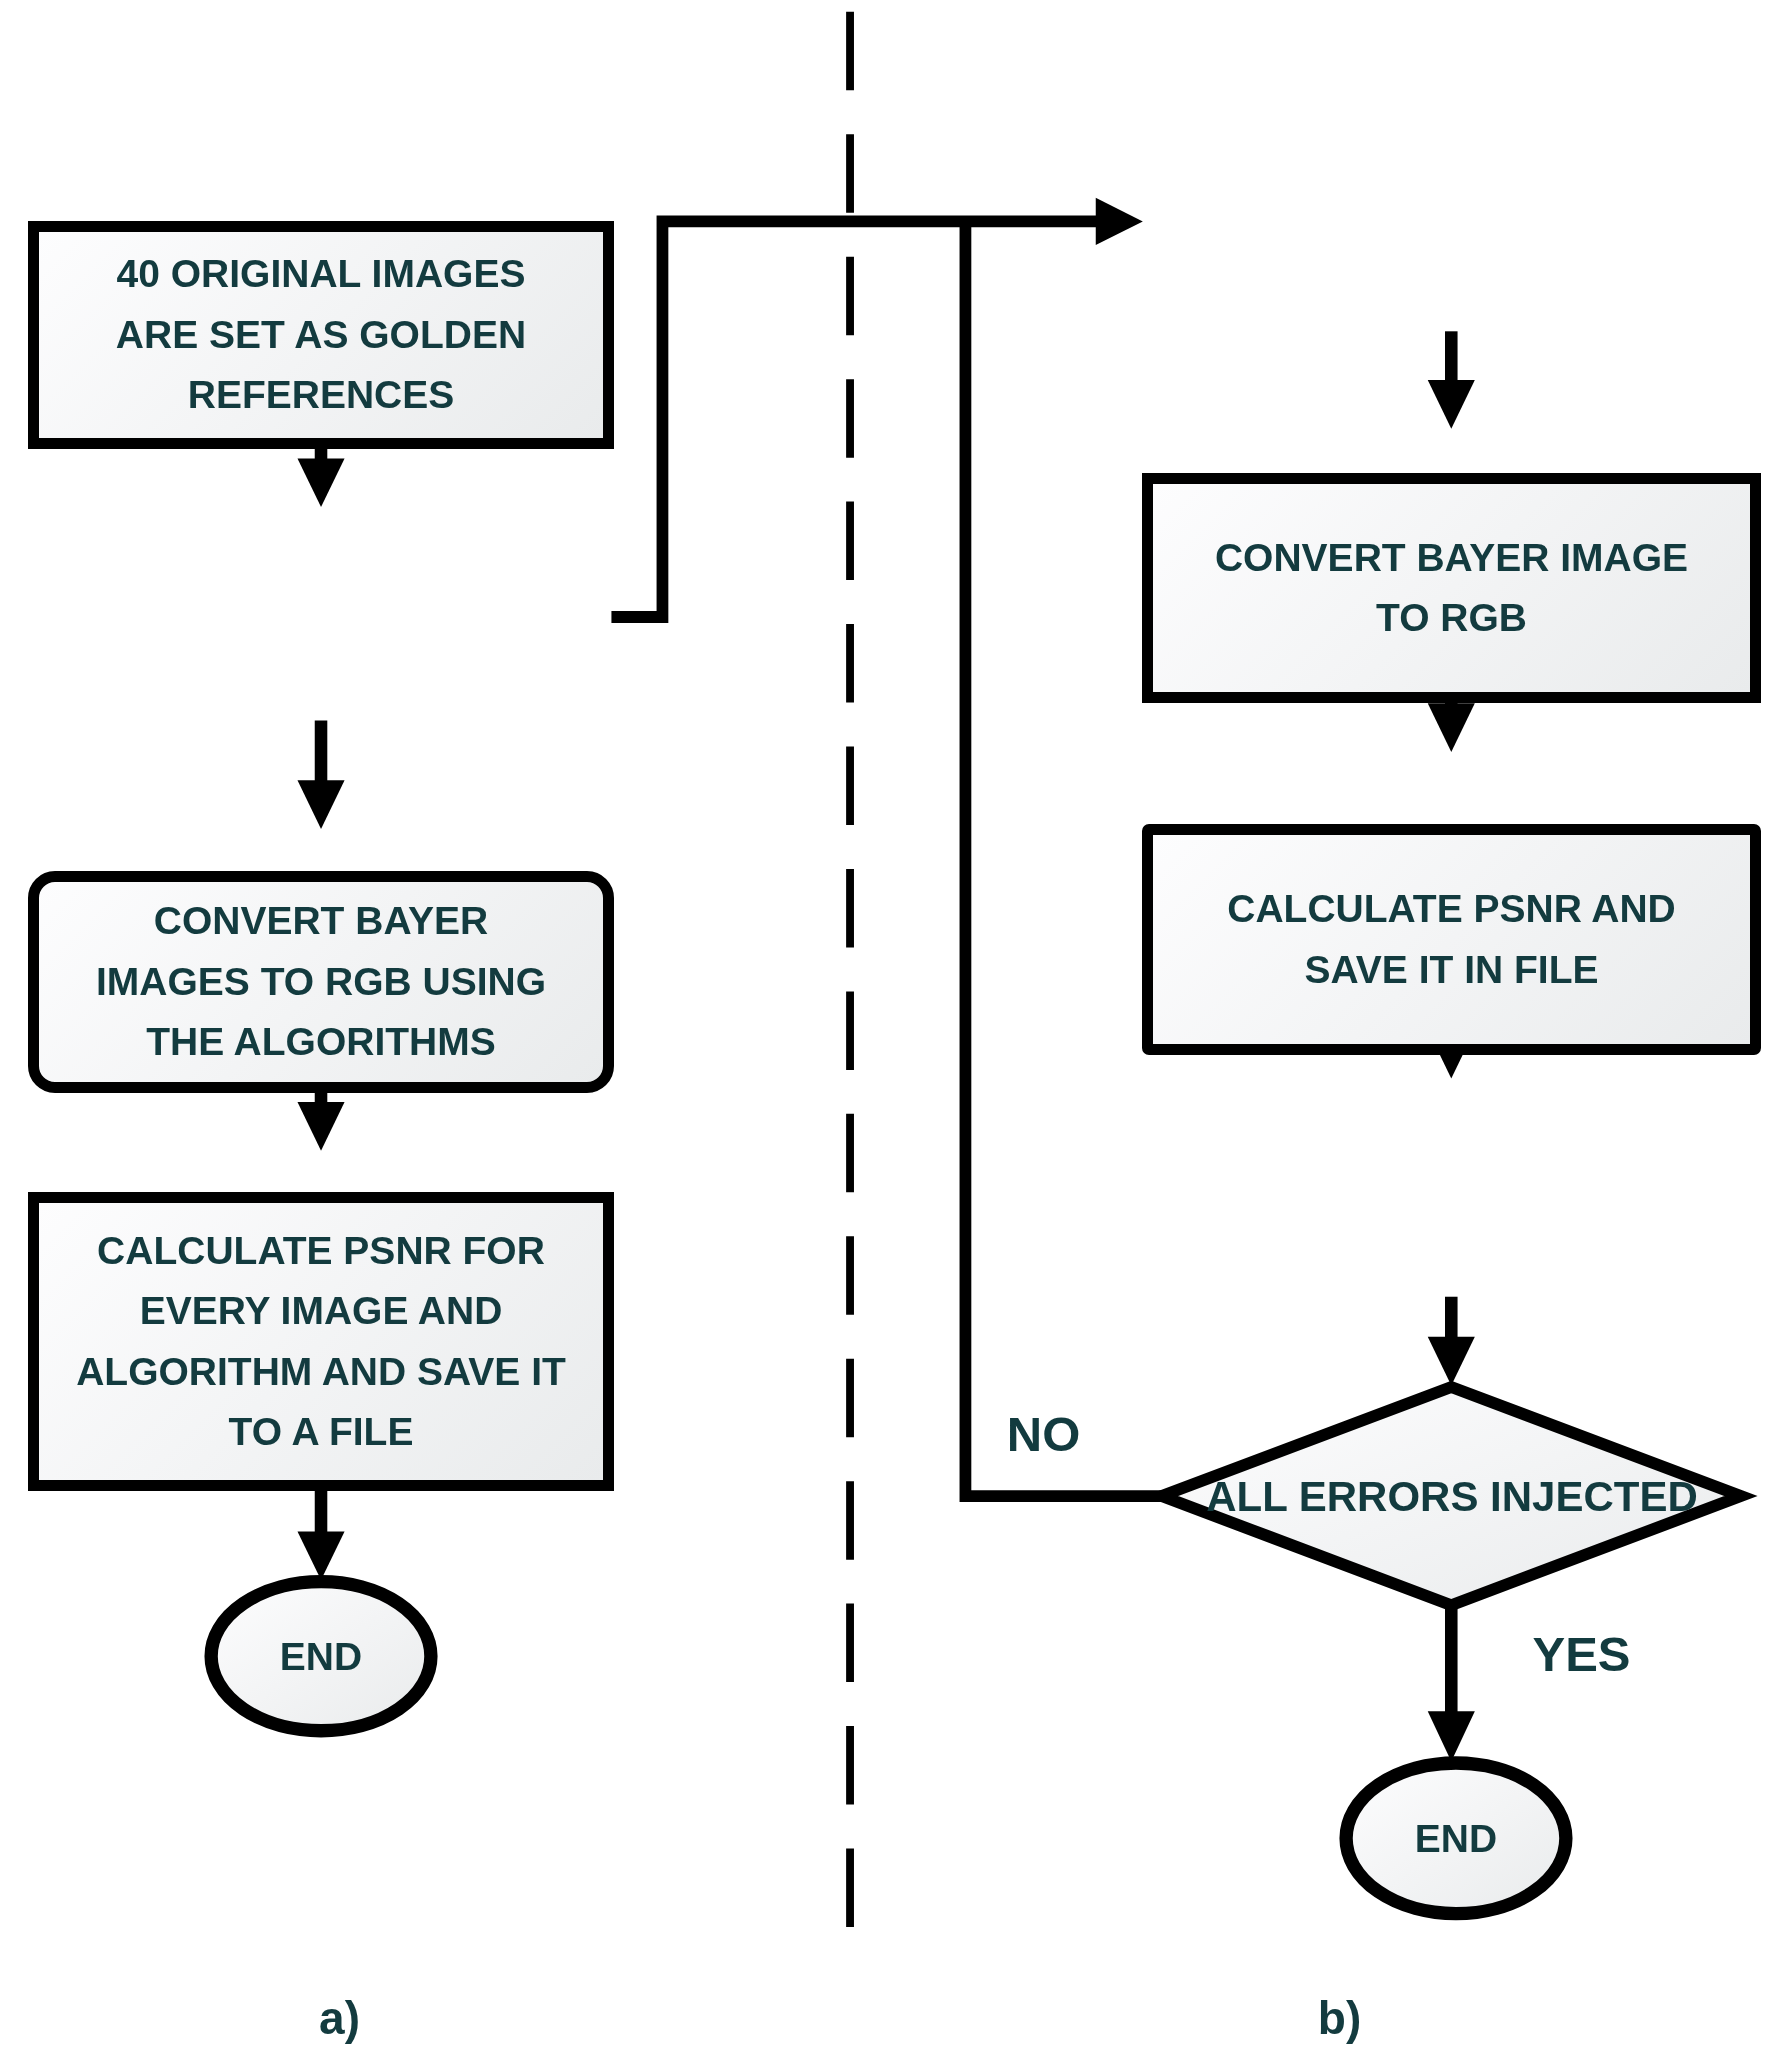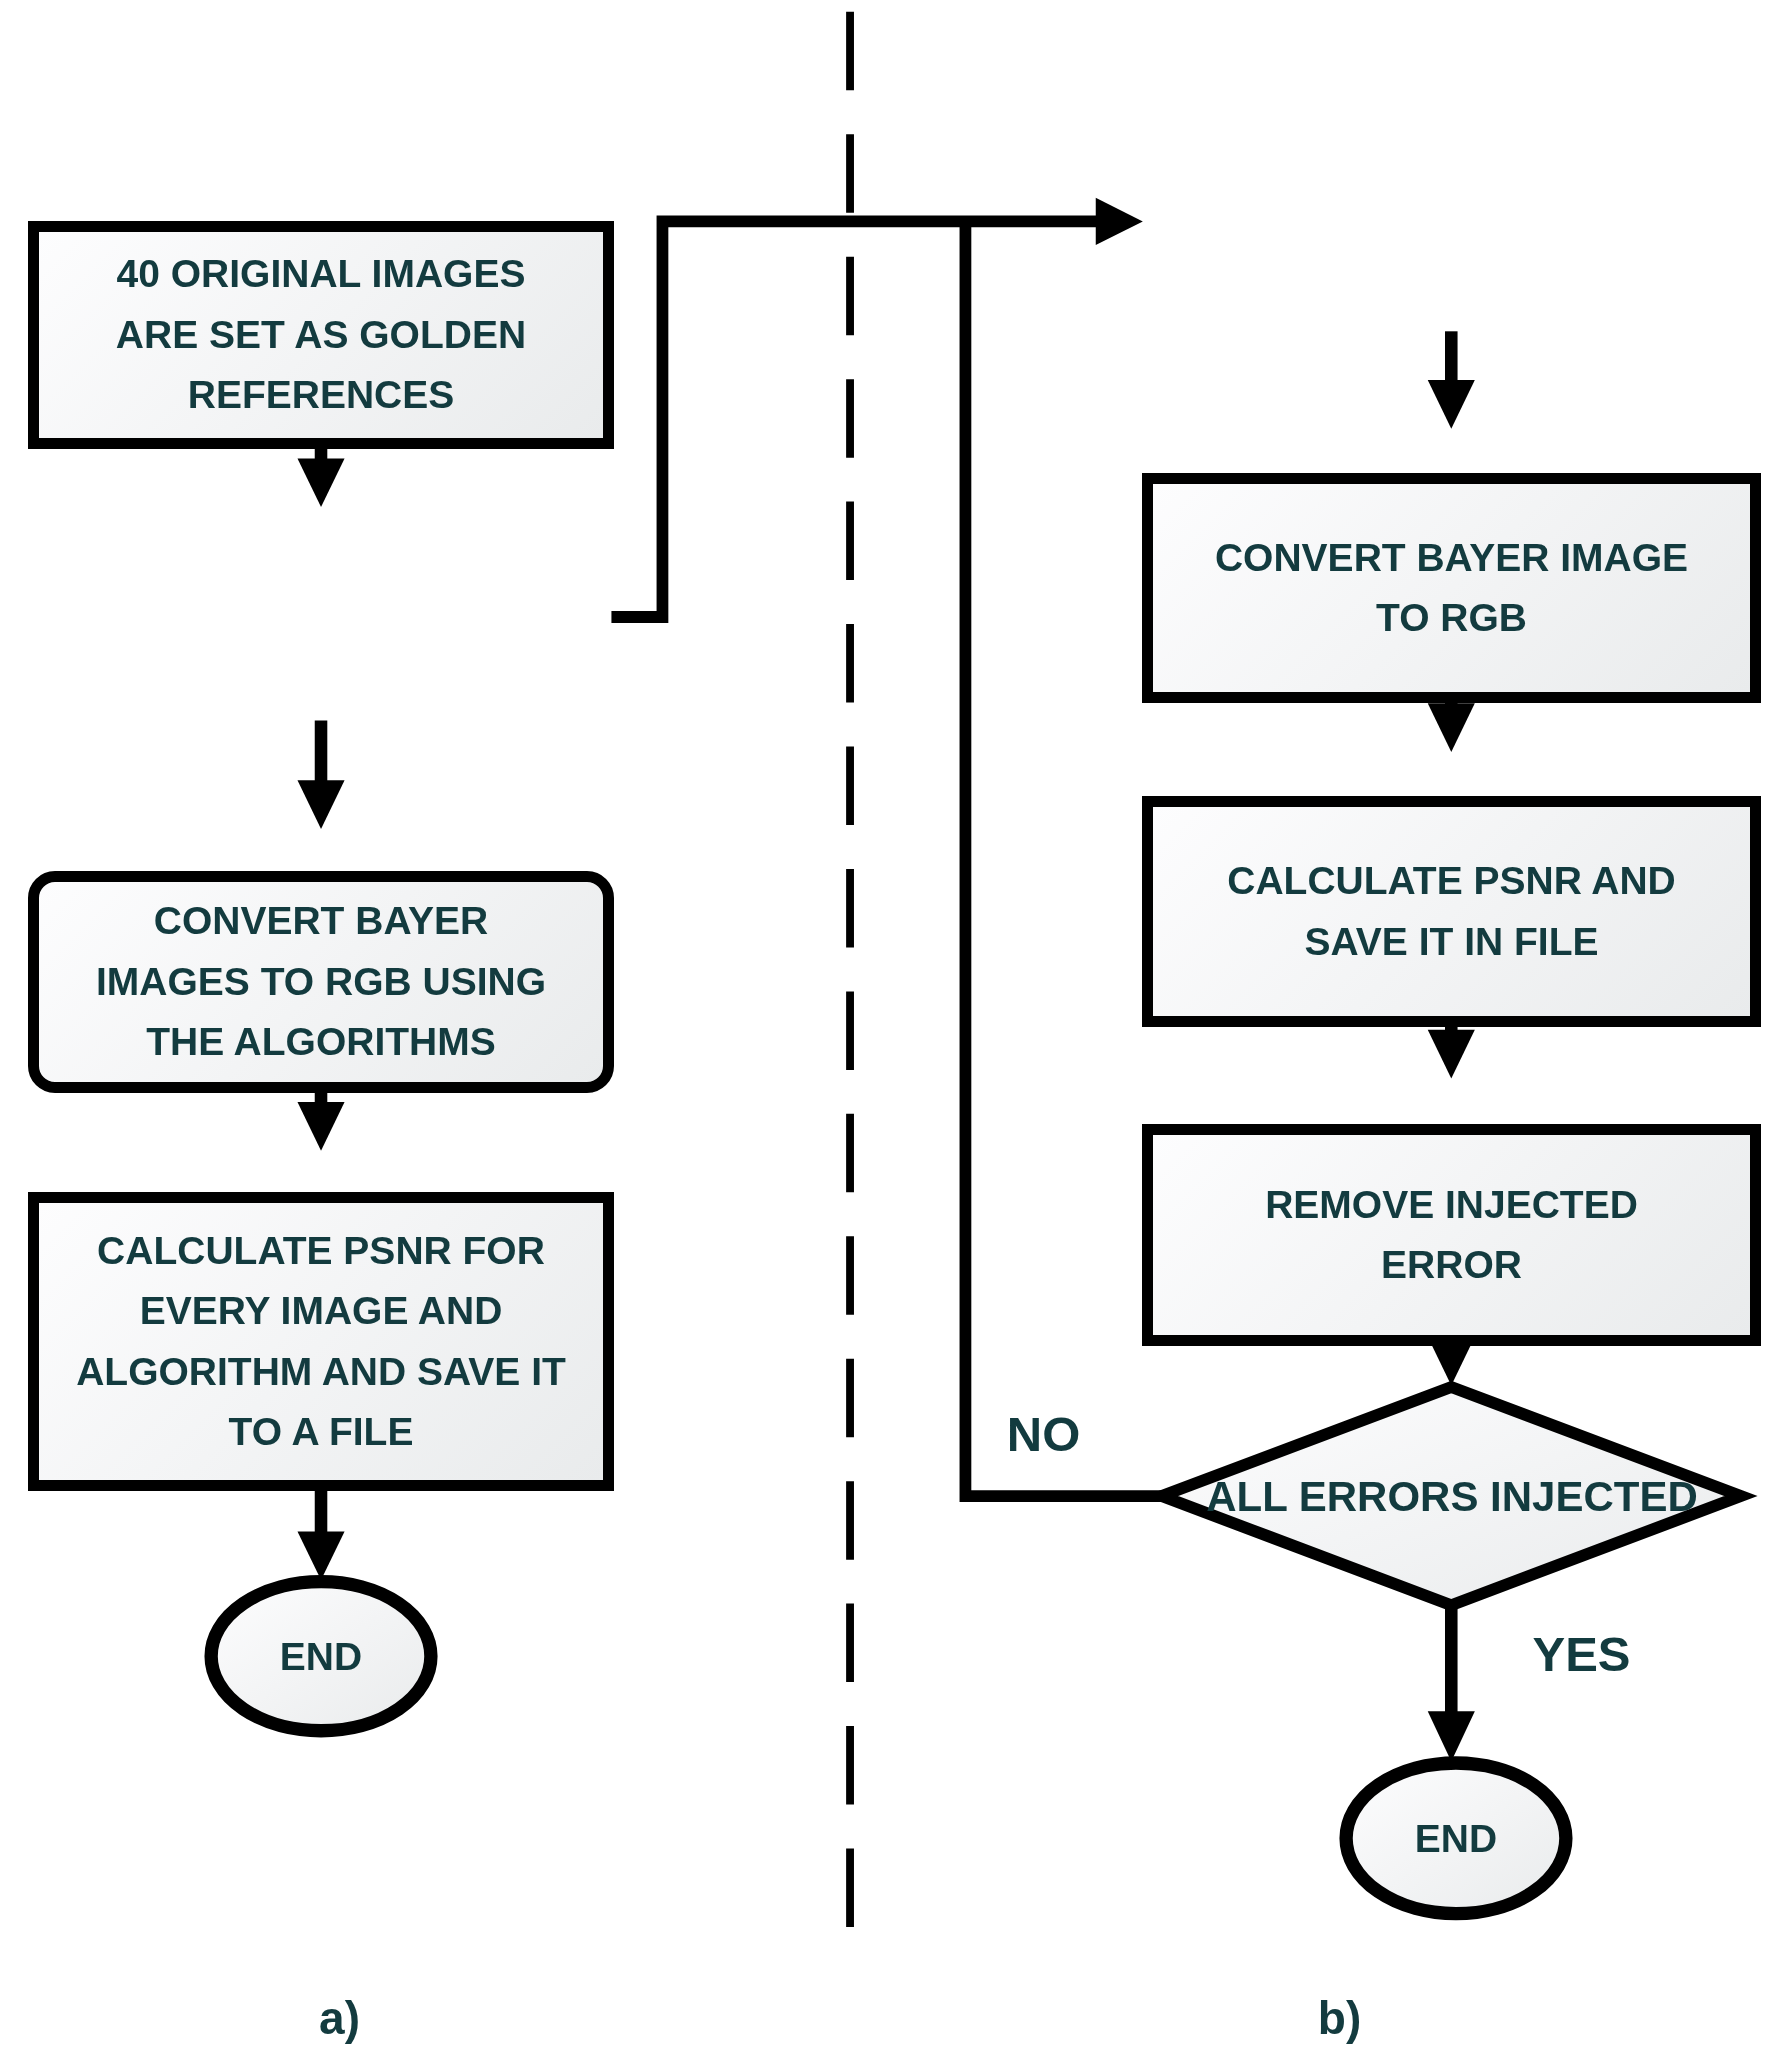--- a/index.html
+++ b/index.html
@@ -106,25 +106,22 @@
   <div class="box col-a" style="left:28px; top:827px; width:586px; height:222px;border-radius:27px;">
     <span>CONVERT BAYER IMAGES TO RGB  USING THE ALGORITHMS</span>
   </div>
   <div class="box col-a" style="left:28px; top:1148px; width:586px; height:299px;">
     <span>CALCULATE PSNR FOR EVERY IMAGE AND ALGORITHM AND SAVE IT TO A FILE</span>
   </div>
 
   <div class="box col-b" style="left:1142px; top:429px; width:619px; height:230px;">
     <span>CONVERT BAYER IMAGE TO RGB</span>
   </div>
-  <div class="box col-b" style="left:1142px; top:752px; width:619px; height:231px;">
+  <div class="box col-b" style="left:1142px; top:780px; width:619px; height:231px;border-radius:7px;">
     <span>CALCULATE PSNR AND SAVE IT IN FILE</span>
-  </div>
-  <div class="box col-b" style="left:1142px; top:1080px; width:619px; height:222px;">
-    <span>REMOVE INJECTED ERROR</span>
   </div>
 
   <div class="overlay end-label" style="left:211px; top:1619px; width:220px; height:75px;">END</div>
   <div class="overlay end-label" style="left:1346px; top:1801px; width:220px; height:75px;">END</div>
   <div class="overlay decision-label" style="left:1181px; top:1465px; width:542px; height:63px;">ALL ERRORS INJECTED</div>
   <div class="overlay branch-label" style="left:977px; top:1399px; width:133px; height:69px;">NO</div>
   <div class="overlay branch-label" style="left:1503px; top:1619px; width:157px; height:69px;">YES</div>
 
   <div class="overlay caption-label" style="left:275px; top:1983px; width:129px; height:69px;">a)</div>
   <div class="overlay caption-label" style="left:1275px; top:1983px; width:129px; height:69px;">b)</div>

